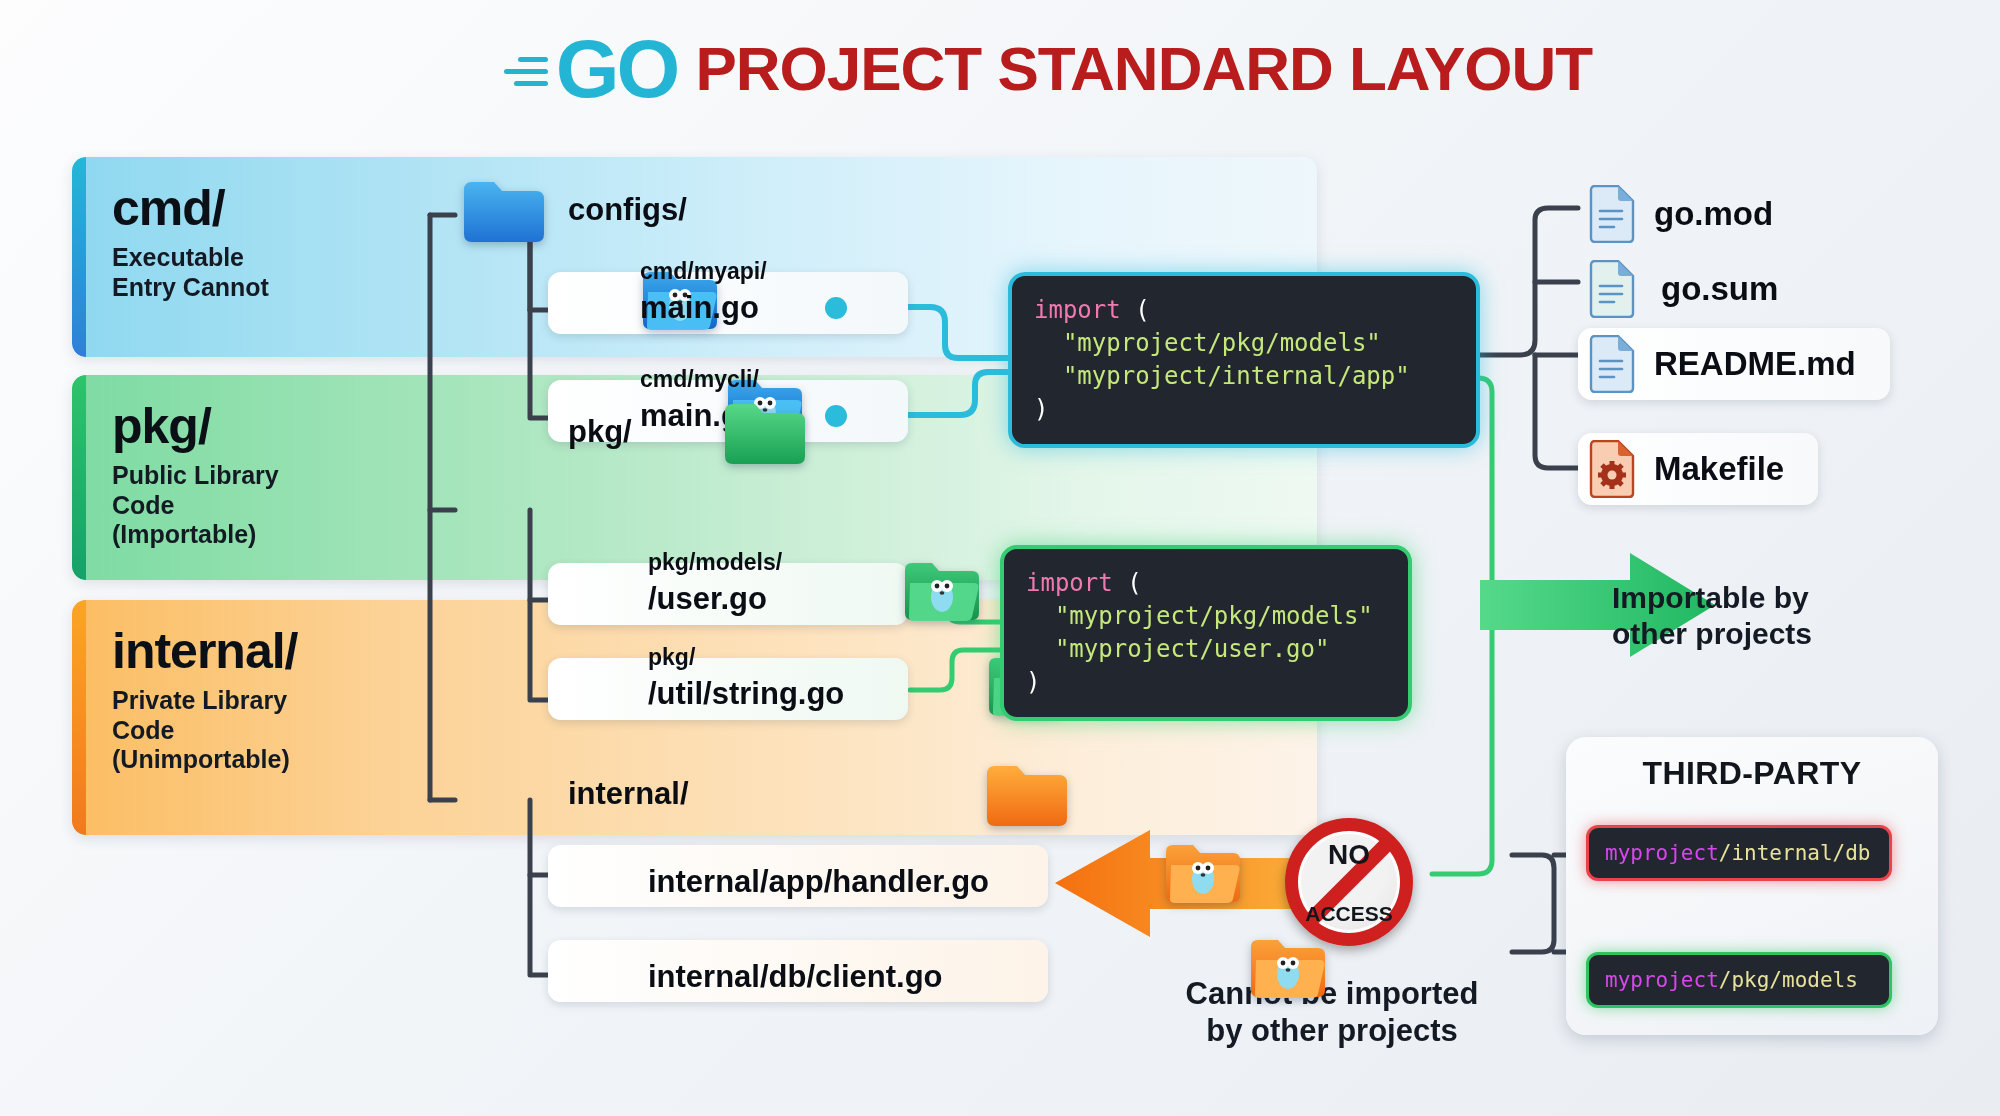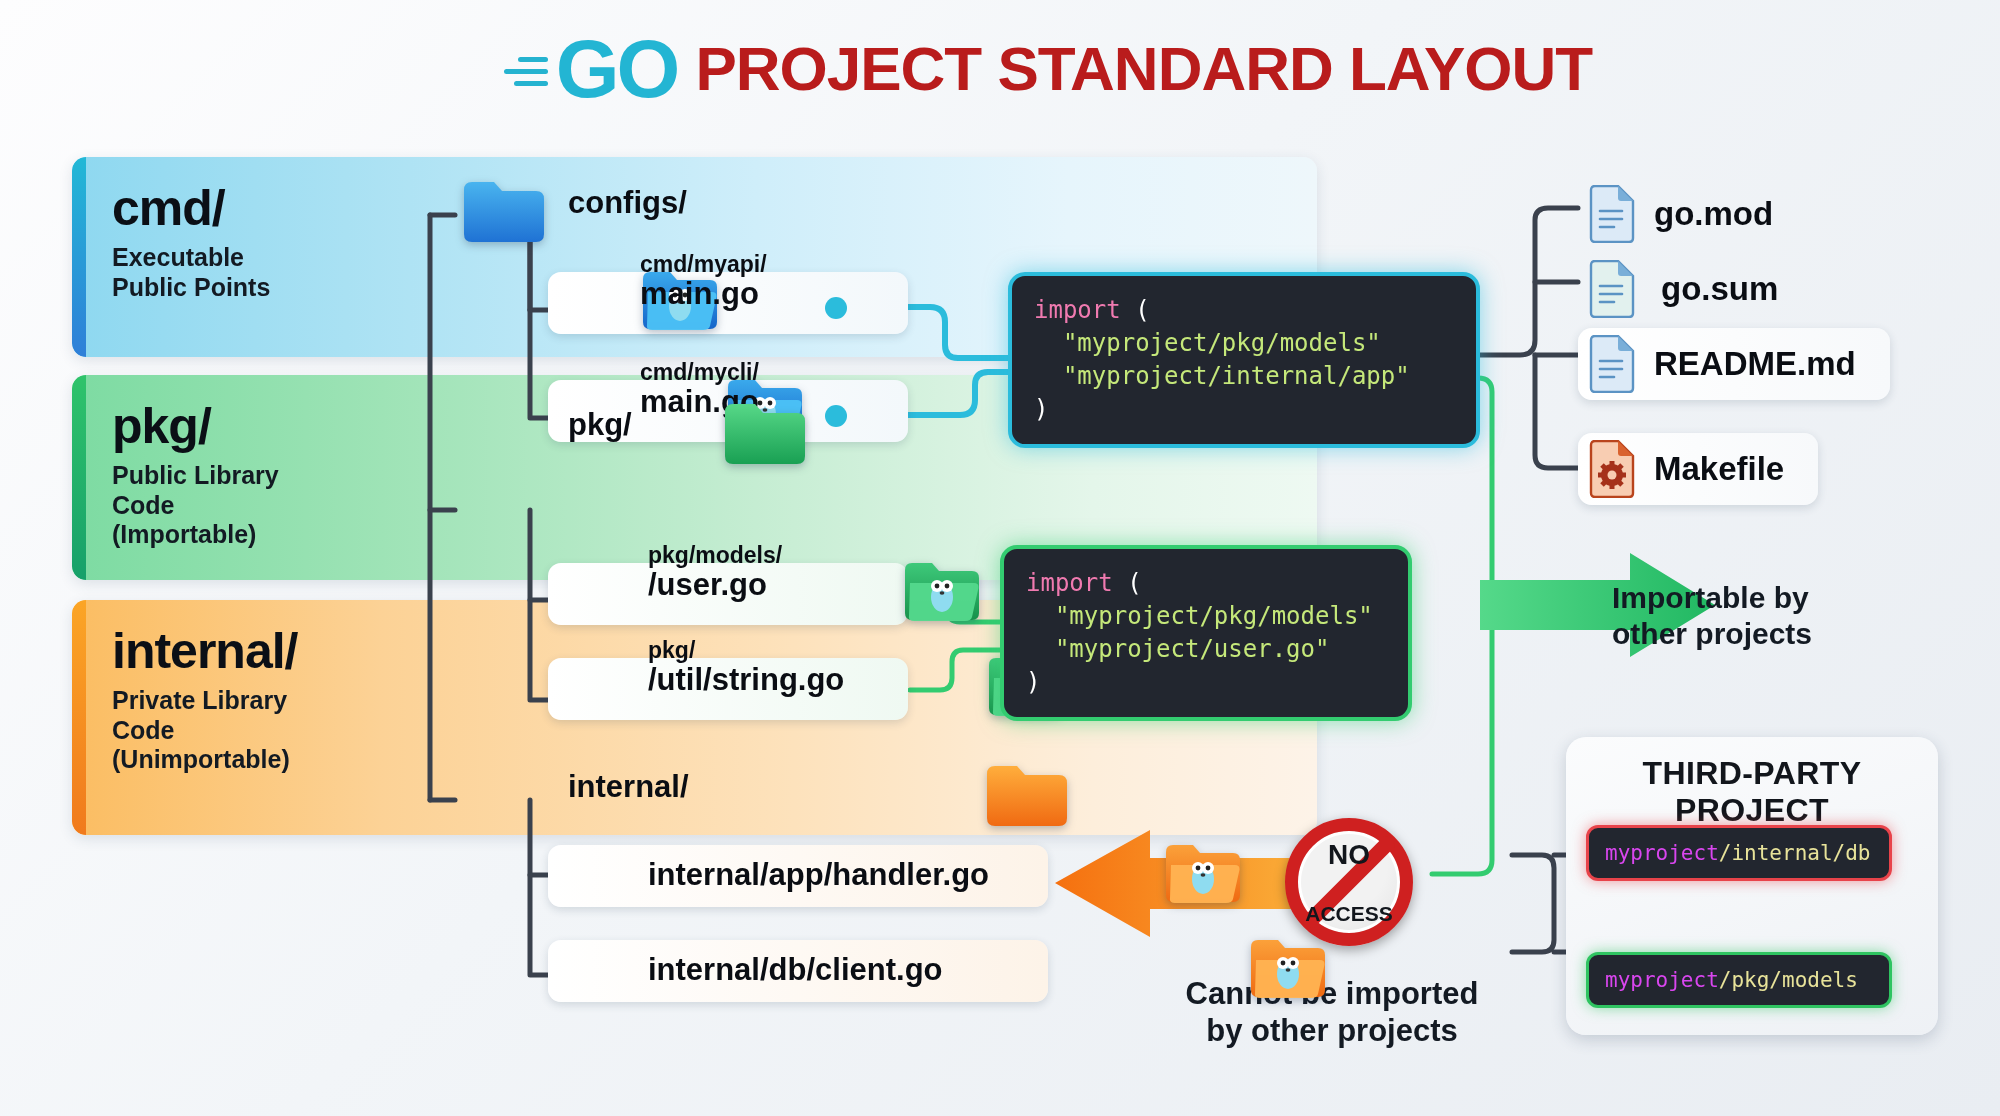--- a/index.html
+++ b/index.html
@@ -44,21 +44,21 @@
   
   svg.wires{position:absolute;left:0;top:0;width:2000px;height:1116px;pointer-events:none;}
 
   
   .folder{position:relative;display:inline-block;filter:drop-shadow(0 3px 4px rgba(30,50,80,.30));}
   .gopher{position:absolute;left:50%;top:52%;transform:translate(-50%,-50%);}
 
   
   .pill{position:absolute;border-radius:13px;display:flex;align-items:center;
     box-shadow:0 3px 9px rgba(40,60,90,.16);}
-  .pill-txt{font-weight:bold;color:#0a0d13;line-height:1.1;}
+  .pill-txt{font-weight:bold;color:#0a0d13;line-height:1.1;margin-top:7px;}
   .sm{font-size:23px;}
   .lg{font-size:31px;}
 
   
   .code{position:absolute;background:#22262f;border-radius:17px;
     font-family:"DejaVu Sans Mono",monospace;font-size:24px;line-height:1.38;
     padding:18px 22px;color:#f2f2f2;white-space:pre;}
   .code.cy{border:4px solid #2bbcdc;box-shadow:0 0 22px rgba(43,188,220,.55);}
   .code.gr{border:4px solid #33cc70;box-shadow:0 0 22px rgba(51,204,112,.55);}
   .kw{color:#f07ab0;}
@@ -117,21 +117,21 @@
     <div id="title-text">PROJECT STANDARD LAYOUT</div>
   </div>
 
   
   <div class="abs band" id="band-cmd">
     <span class="band-stripe"></span>
     <div class="band-label">
       <div class="band-title">cmd/</div>
       <div class="band-sub">
         <div>Executable</div>
-        <div>Public Points</div>
+        <div>Entry Cannot</div>
       </div>
     </div>
   </div>
 
   <div class="abs band" id="band-pkg">
     <span class="band-stripe"></span>
     <div class="band-label">
       <div class="band-title">pkg/</div>
       <div class="band-sub">
         <div>Public Library</div>
@@ -484,21 +484,20 @@
         <circle r="4.5" fill="#f8cdb2"></circle>
       </g>
     </svg>
     <span class="fname">Makefile</span>
   </div>
 
   
   <div id="third-party">
     <div id="tp-title">
       <div>THIRD-PARTY</div>
-      <div>PROJECT</div>
     </div>
 
     <div class="tp-pill bad" style="left:20px;top:88px;width:268px;">
       <span class="tp-proj">myproject</span>
         <span class="tp-path">/internal/db</span>
     </div>
 
     <div class="tp-pill good" style="left:20px;top:215px;width:268px;">
       <span class="tp-proj">myproject</span>
         <span class="tp-path">/pkg/models</span>

